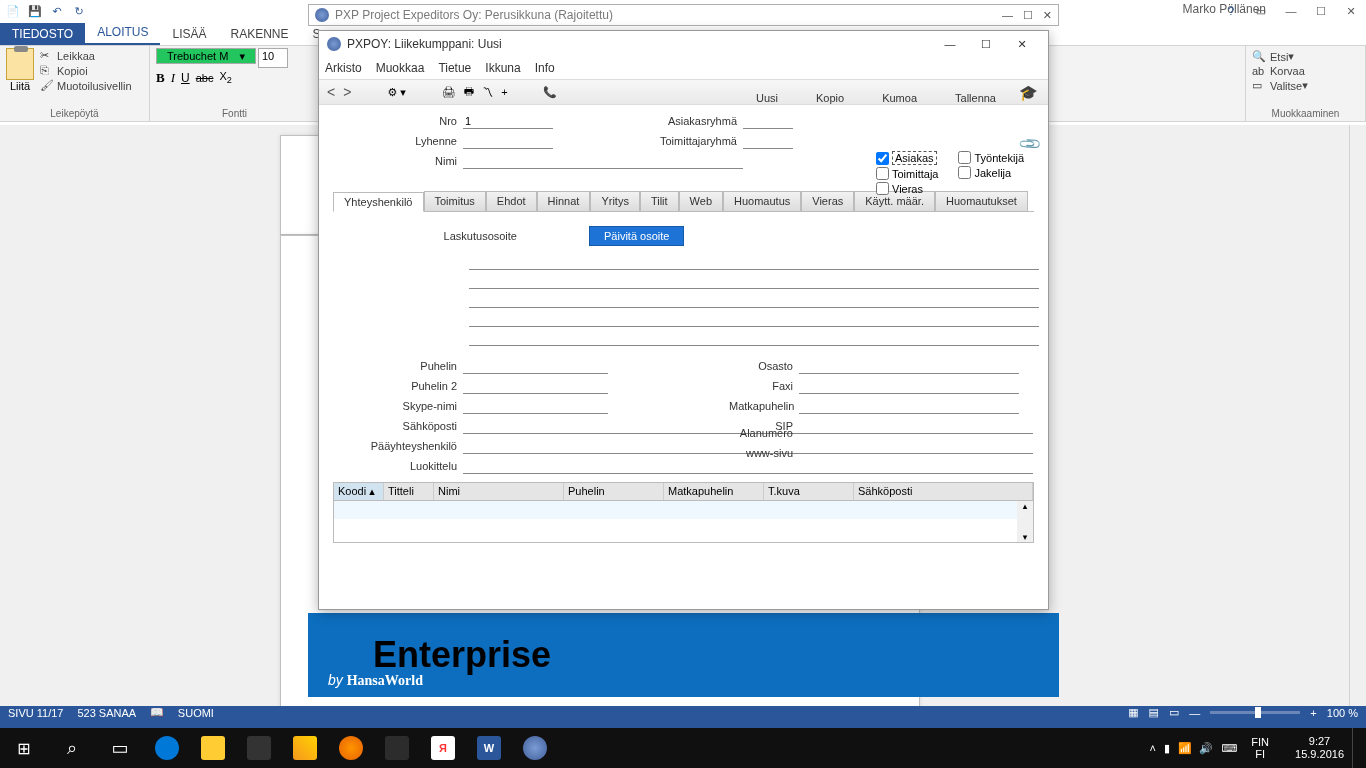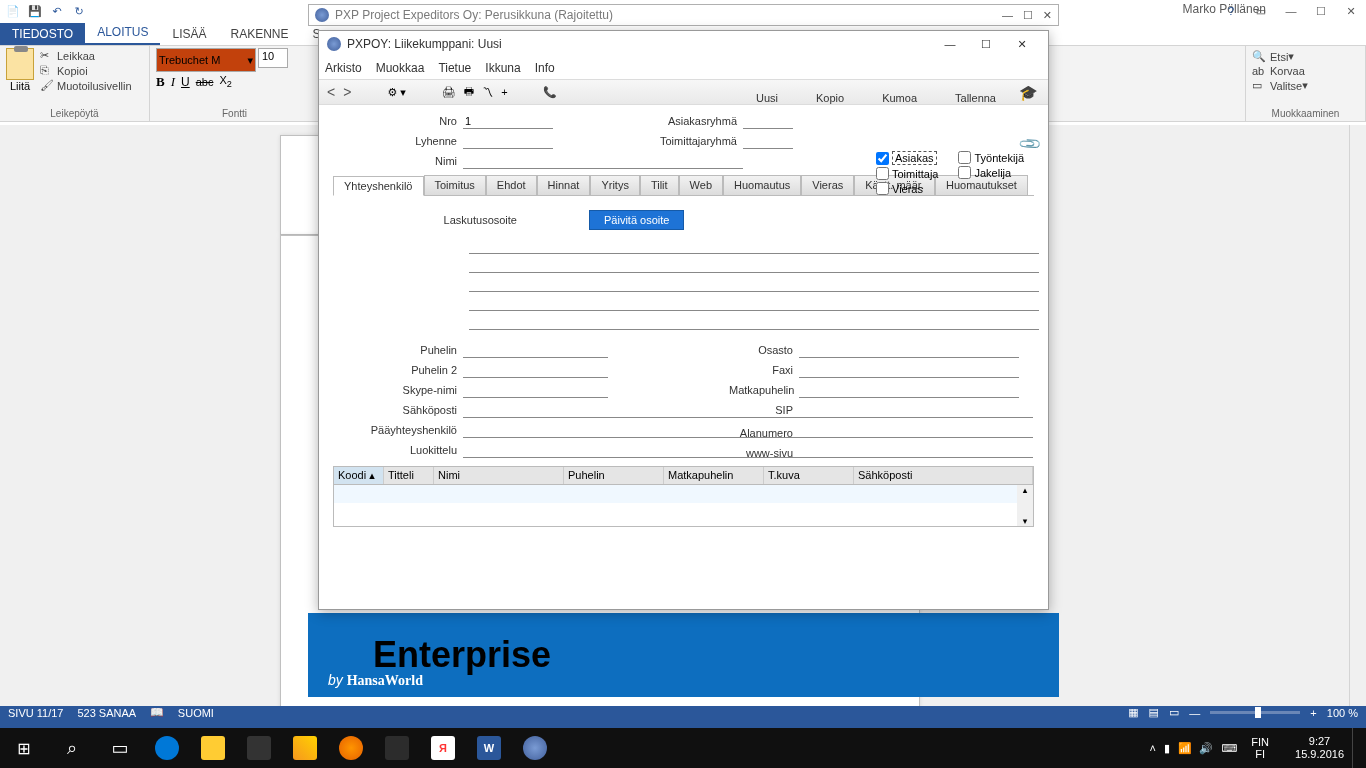--- a/index.html
+++ b/index.html
@@ -25,21 +25,21 @@
 .clip-row { display:flex; align-items:flex-start; }
 .paste-btn { display:flex; flex-direction:column; align-items:center; margin-right:6px; font-size:11px; }
 .paste-btn .icon { width:28px; height:32px; background:#fbe3a3; border:1px solid #c8a23a; position:relative; }
 .paste-btn .icon::before { content:''; position:absolute; top:-3px; left:7px; width:14px; height:6px; background:#888; border-radius:2px; }
 .clip-list { font-size:11px; color:#444; }
 .clip-list div { margin:1px 0; display:flex; align-items:center; }
 .clip-list .ic { width:14px; height:14px; margin-right:3px; }
 
 .font-group { width:170px; }
 .font-row1 { display:flex; margin-bottom:2px; }
-.font-name { width:100px; height:24px; border:1px solid #aaa; background:#c2410c; font-size:11px; padding:1px 2px; display:flex; align-items:center; justify-content:space-between; }
+.font-name { width:100px; height:16px; border:1px solid #aaa; background:#22c55e; font-size:11px; padding:1px 10px; display:flex; align-items:center; justify-content:space-between; }
 .font-size { width:30px; height:20px; border:1px solid #aaa; background:#fff; font-size:11px; padding:1px 3px; margin-left:2px; }
 .font-row2 { display:flex; gap:6px; align-items:center; }
 .fb { font-family:serif; font-weight:bold; font-size:13px; }
 .fi { font-style:italic; font-family:serif; font-size:13px; }
 .fu { text-decoration:underline; font-size:12px; }
 
 .styles-group { flex:1; }
 .style-row { display:flex; gap:8px; padding:4px 6px; }
 .style-box { width:62px; height:48px; border:1px solid #d4d4d4; background:#fff; display:flex; flex-direction:column; align-items:center; justify-content:space-between; padding:2px; font-size:9px; }
 .style-box .prev { font-size:12px; color:#2b579a; font-family:Cambria,serif; }
@@ -95,21 +95,21 @@
 .finput { border:none; border-bottom:1px solid #888; height:16px; font-size:11px; padding:0 2px; }
 .finput.w90 { width:90px; }
 .finput.w50 { width:50px; }
 .finput.w145 { width:145px; }
 .chk-block { position:absolute; top:120px; right:24px; display:flex; gap:20px; font-size:11px; }
 .chk-col { display:flex; flex-direction:column; gap:2px; }
 .chk { display:flex; align-items:center; gap:3px; }
 .chk input { width:13px; height:13px; }
 .chk-hl { border:1px dashed #555; padding:0 2px; }
 
-.pxp-tabs { display:flex; margin-top:4px; background:#fff; }
+.pxp-tabs { display:flex; margin-top:20px; background:#fff; }
 .ptab { padding:3px 10px; font-size:11px; background:linear-gradient(#f2f2f2,#dcdcdc); border:1px solid #bbb; border-bottom:none; margin-right:0px; color:#333; }
 .ptab.active { background:#fff; border-bottom:1px solid #fff; position:relative; top:1px; }
 .tab-body { border-top:1px solid #bbb; padding:6px 0 0 0; }
 
 .upd-btn { background:#1e73d6; color:#fff; border:none; padding:3px 14px; font-size:11px; border:1px solid #155aa8; }
 
 .addrblock { margin-top:4px; }
 .addr-line { border-bottom:1px solid #888; height:18px; margin:1px 0 1px 136px; width:570px; }
 
 .two-col { display:flex; }

